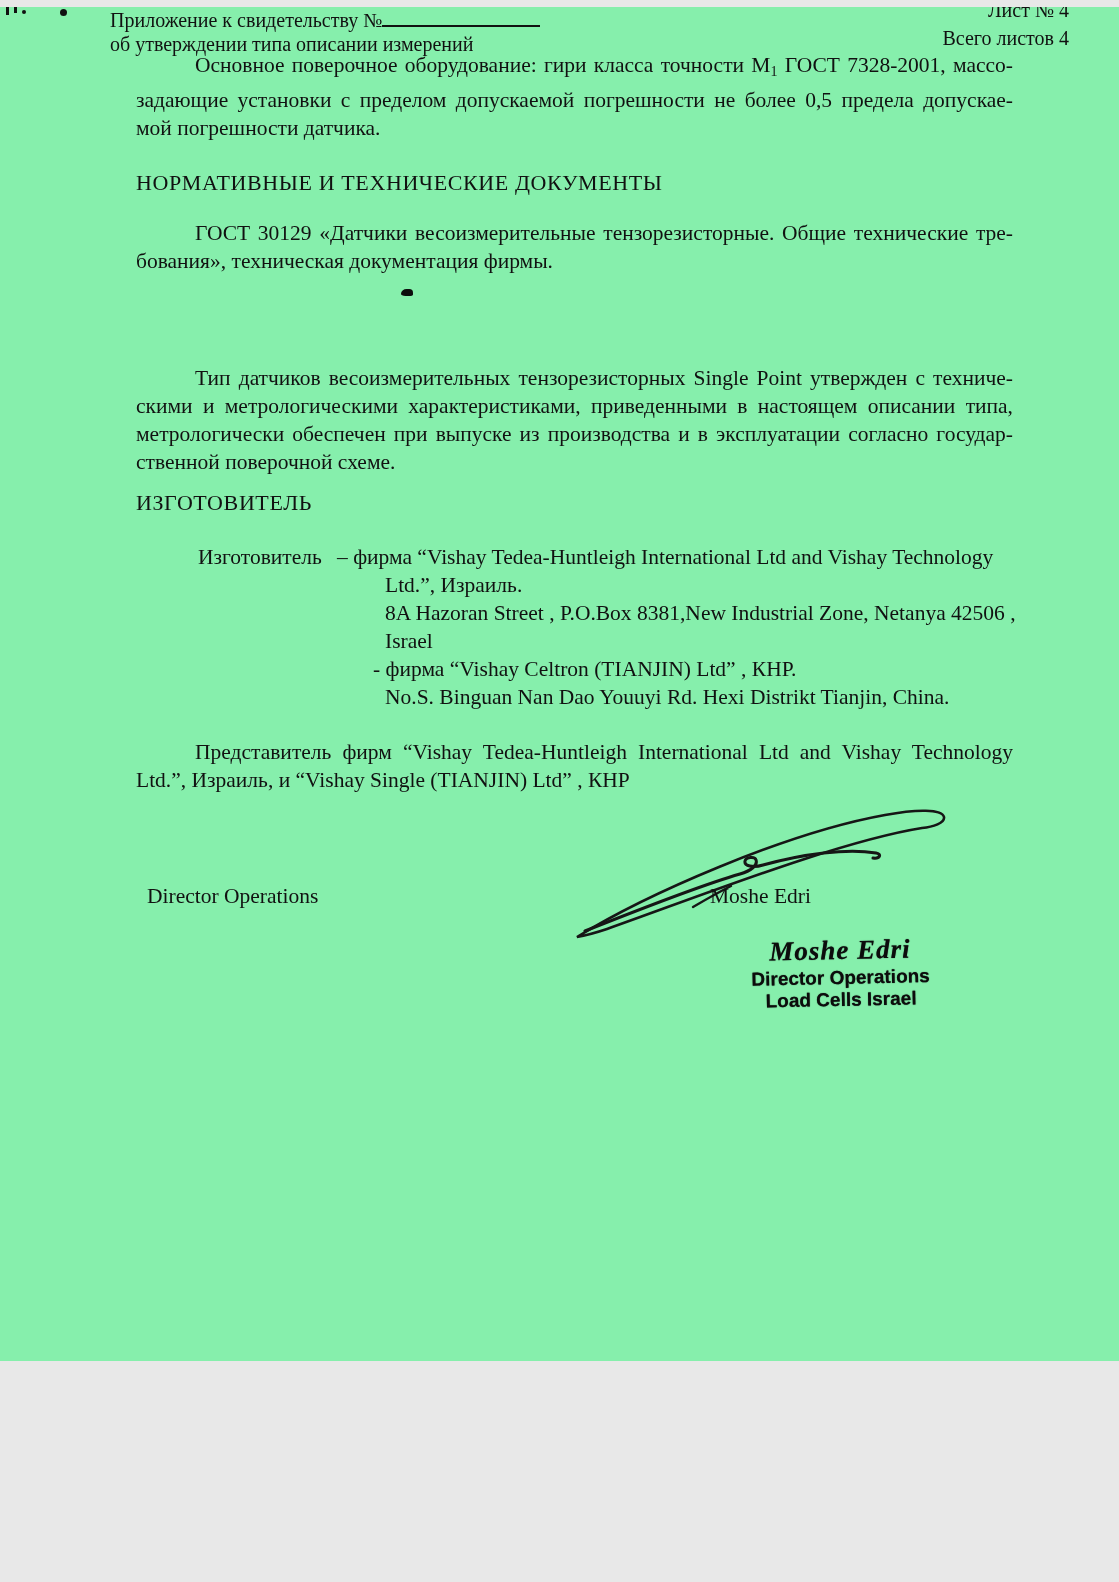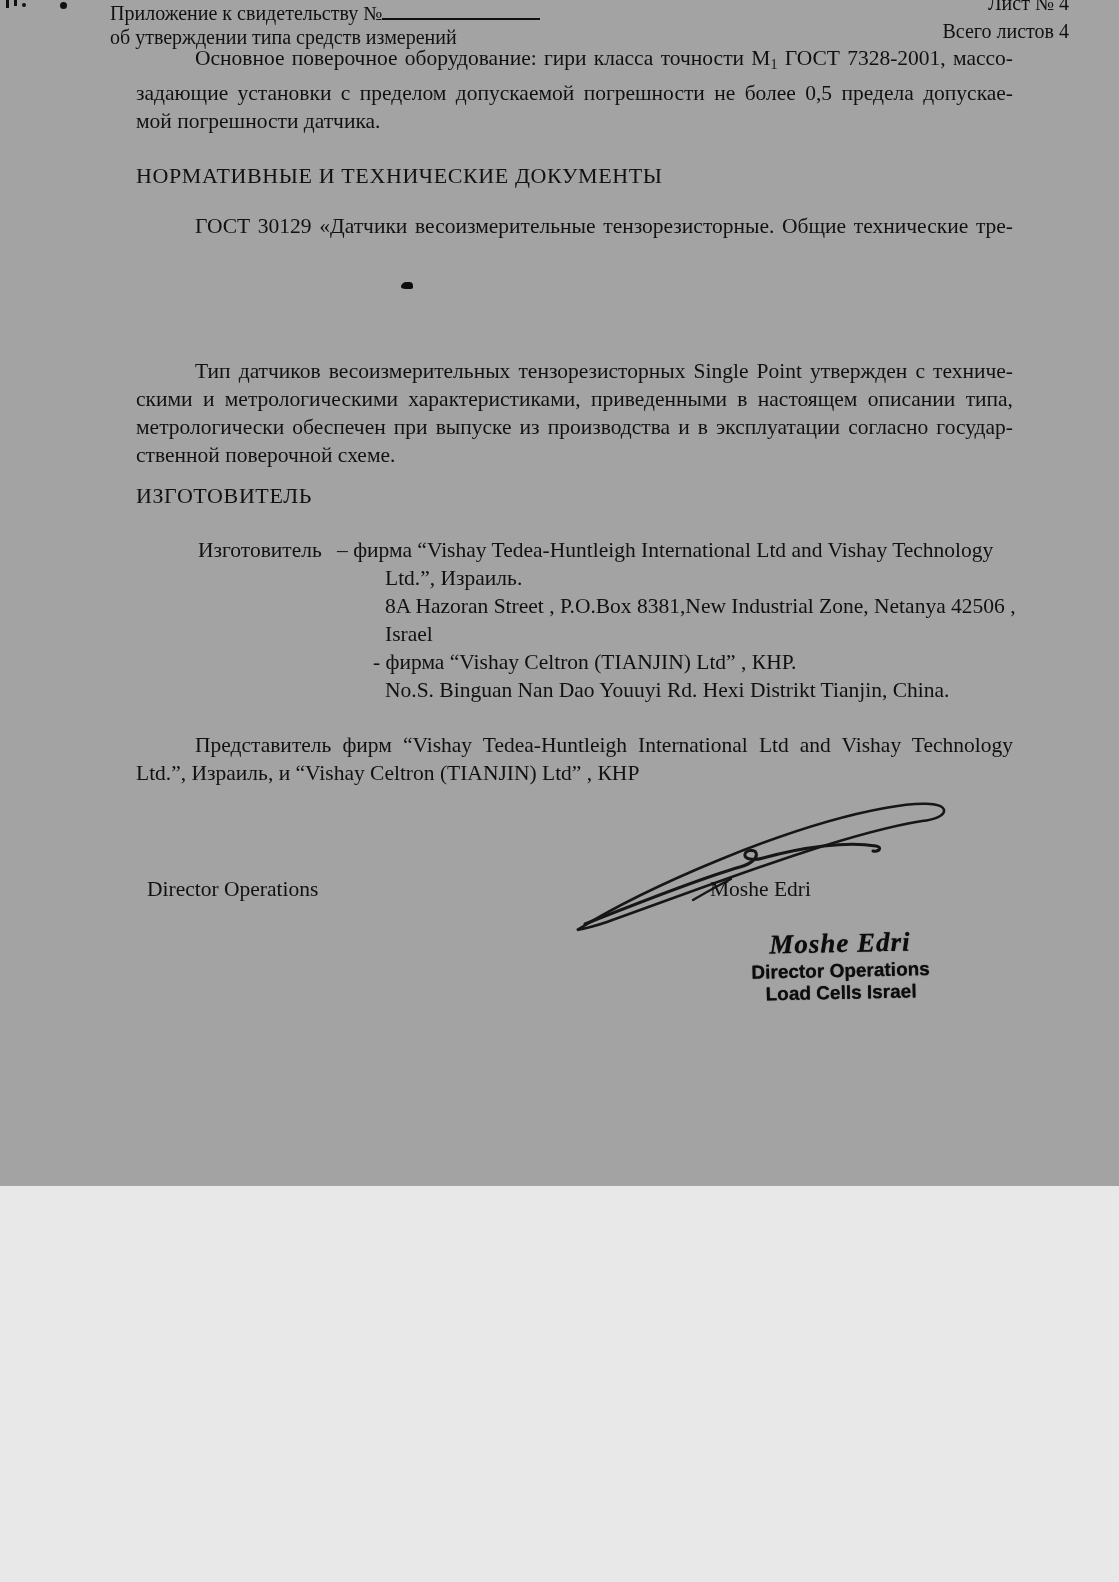--- a/index.html
+++ b/index.html
@@ -1,22 +1,23 @@
 <!DOCTYPE html>
 <html><head>
 <meta charset="utf-8">
 <style>
   html,body{margin:0;padding:0;background:#e8e8e8;}
   .page{
     position:relative;
-    width:1119px;height:1186px;
-    background:#a3a3a3;
+    width:1119px;height:1354px;
+    background:#86efac;
     overflow:hidden;
     font-family:"Liberation Serif","DejaVu Serif",serif;
     color:#111;
+    margin-top:7px;
   }
   
   .hdr-left{position:absolute;left:110px;top:1px;font-size:20px;line-height:24px;}
   .hdr-left .blank{display:inline-block;width:158px;border-bottom:2px solid #111;height:14px;}
   .hdr-right{position:absolute;right:50px;top:-11px;font-size:20px;line-height:28px;text-align:right;}
   
   .tblock{position:absolute;left:136px;width:877px;font-size:21.5px;line-height:28px;}
   .jline{text-align:justify;text-align-last:justify;}
   .ind{text-indent:59px;}
   .lastline{text-align:left;}
@@ -52,36 +53,37 @@
 
 <div class="page">
 
   <span class="art t1"></span>
   <span class="art t2"></span>
   <span class="art d1"></span>
   <span class="art d2"></span>
 
   <div class="hdr-left">
     <div><span>Приложение к свидетельству №</span><span class="blank"></span></div>
-    <div>об утверждении типа средств измерений</div>
+    <div>об утверждении типа описании измерений</div>
   </div>
   <div class="hdr-right">
     <div>Лист № 4</div>
     <div>Всего листов 4</div>
   </div>
 
   <div class="tblock" style="top:44px">
     <div class="jline ind"><span>Основное поверочное оборудование: гири класса точности М</span><sub class="idx">1</sub><span> ГОСТ 7328-2001, массо-</span></div>
     <div class="jline">задающие установки с пределом допускаемой погрешности не более 0,5 предела допускае-</div>
     <div class="lastline">мой погрешности датчика.</div>
   </div>
 
   <div class="heading" style="top:163px">НОРМАТИВНЫЕ И ТЕХНИЧЕСКИЕ ДОКУМЕНТЫ</div>
   <div class="tblock" style="top:212px">
     <div class="jline ind">ГОСТ 30129 «Датчики весоизмерительные тензорезисторные. Общие технические тре-</div>
+    <div class="lastline">бования», техническая документация фирмы.</div>
   </div>
 
   <span class="speck"></span>
 
   <div class="tblock" style="top:357px">
     <div class="jline ind">Тип датчиков весоизмерительных тензорезисторных Single Point утвержден с техниче-</div>
     <div class="jline">скими и метрологическими характеристиками, приведенными в настоящем описании типа,</div>
     <div class="jline">метрологически обеспечен при выпуске из производства и в эксплуатации согласно государ-</div>
     <div class="lastline">ственной поверочной схеме.</div>
   </div>
@@ -90,21 +92,21 @@
   <div class="absline" style="left:198px;top:536px">Изготовитель</div>
   <div class="absline" style="left:337px;top:536px">– фирма “Vishay Tedea-Huntleigh International Ltd and Vishay Technology</div>
   <div class="absline" style="left:385px;top:564px">Ltd.”, Израиль.</div>
   <div class="absline" style="left:385px;top:592px">8A Hazoran Street , P.O.Box 8381,New Industrial Zone, Netanya 42506 ,</div>
   <div class="absline" style="left:385px;top:620px">Israel</div>
   <div class="absline" style="left:385px;top:676px">No.S. Binguan Nan Dao Youuyi Rd. Hexi Distrikt Tianjin, China.</div>
   <div class="absline" style="left:373px;top:648px">- фирма “Vishay Celtron (TIANJIN) Ltd” , КНР.</div>
 
   <div class="tblock" style="top:731px">
     <div class="jline ind">Представитель фирм “Vishay Tedea-Huntleigh International Ltd and Vishay Technology</div>
-    <div class="lastline">Ltd.”, Израиль, и “Vishay Celtron (TIANJIN) Ltd” , КНР</div>
+    <div class="lastline">Ltd.”, Израиль, и “Vishay Single (TIANJIN) Ltd” , КНР</div>
   </div>
 
   <div class="director">Director Operations</div>
 
   <svg class="sig-svg" width="420" height="152" viewBox="0 0 420 152">
     <g fill="none" stroke="#161616" stroke-width="3" stroke-linecap="round">
       <path d="M 32 144 C 100 102 240 40 340 22 C 372 16 397 16 399 24 C 400 30 388 34 377 35 C 295 48 158 102 62 136 C 50 140 38 143 32 144 Z" stroke-width="2.6"></path>
       <path d="M 40 138 C 108 111 160 91 195 81 C 206 78 213 72 211 67 C 210 63 201 64 200 68 C 199 73 208 75 218 72 C 258 61 302 55 331 60 C 337 61 335 66 328 65"></path>
       <path d="M 148 114 C 160 107 172 100 186 93" stroke-width="2.4"></path>
     </g>

